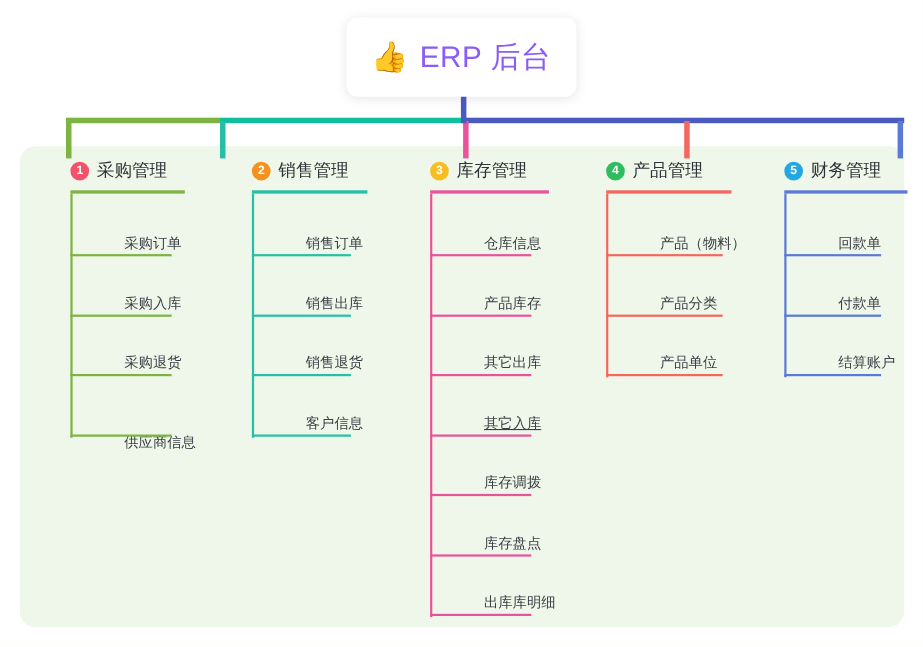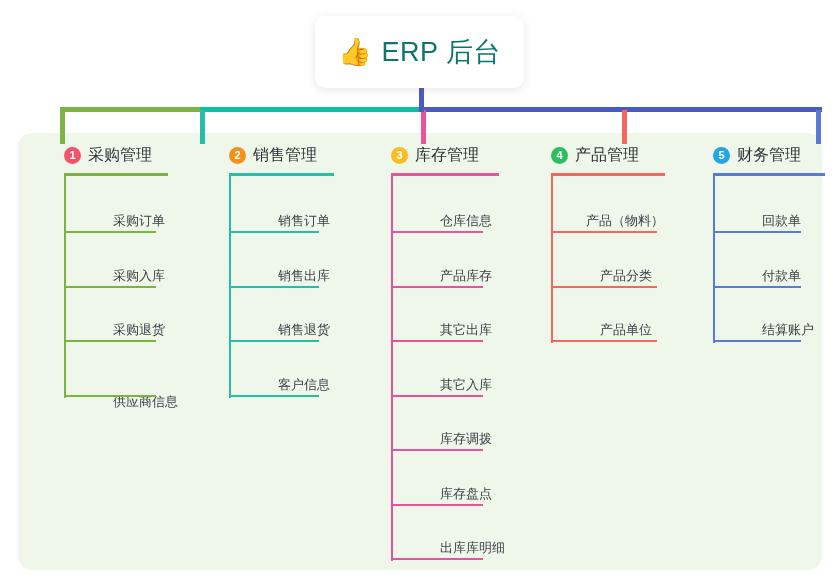--- a/index.html
+++ b/index.html
@@ -28,21 +28,21 @@
     width:209px;height:72px;
     background:#ffffff;
     border-radius:10px;
     box-shadow:0 2px 10px rgba(60,70,90,.13);
     display:flex;align-items:center;justify-content:center;
     gap:10px;
     z-index:5;
   }
   .root-emoji{font-size:27px;line-height:1;}
   .root-title{
-    font-size:27px;color:#0f766e;letter-spacing:.5px;white-space:nowrap;
+    font-size:27px;color:#8b5cf6;letter-spacing:.5px;white-space:nowrap;
   }
 
   
   .conn{position:absolute;z-index:3;}
   .v-root{left:419px;top:86px;width:5px;height:26px;background:#4a5bc0;}
   .hbar{position:absolute;top:107px;height:5px;z-index:2;}
   .drop{position:absolute;top:110px;width:5px;z-index:2;}
 
   
   .col{position:absolute;top:140px;}
@@ -132,37 +132,37 @@
           <span class="col-title">库存管理</span>
         </div>
         <div class="head-rule" style="width: 108px; background: rgb(232, 83, 155);"></div>
         <div class="stem" style="left: 22px; top: 36px; height: 385px; background: rgb(232, 83, 155);"></div>
         <div class="leaf-label" style="left: 34px; top: 72px;">仓库信息</div>
         <div class="leaf-rule" style="left: 22px; top: 91px; width: 92px; background: rgb(232, 83, 155);"></div>
         <div class="leaf-label" style="left: 34px; top: 126.5px;">产品库存</div>
         <div class="leaf-rule" style="left: 22px; top: 145.5px; width: 92px; background: rgb(232, 83, 155);"></div>
         <div class="leaf-label" style="left: 34px; top: 181px;">其它出库</div>
         <div class="leaf-rule" style="left: 22px; top: 200px; width: 92px; background: rgb(232, 83, 155);"></div>
-        <div class="leaf-label" style="left: 34px; top: 235.5px;">其它入库</div>
+        <div class="leaf-label" style="left: 34px; top: 235.5px; text-decoration: underline;">其它入库</div>
         <div class="leaf-rule" style="left: 22px; top: 254.5px; width: 92px; background: rgb(232, 83, 155);"></div>
         <div class="leaf-label" style="left: 34px; top: 290px;">库存调拨</div>
         <div class="leaf-rule" style="left: 22px; top: 309px; width: 92px; background: rgb(232, 83, 155);"></div>
         <div class="leaf-label" style="left: 34px; top: 344.5px;">库存盘点</div>
         <div class="leaf-rule" style="left: 22px; top: 363.5px; width: 92px; background: rgb(232, 83, 155);"></div>
         <div class="leaf-label" style="left: 34px; top: 399px;">出库库明细</div>
         <div class="leaf-rule" style="left: 22px; top: 418px; width: 92px; background: rgb(232, 83, 155);"></div>
       </div>
       <div class="col" style="left: 529px;">
         <div class="col-head">
           <span class="badge" style="background: rgb(46, 189, 94);">4</span>
           <span class="col-title">产品管理</span>
         </div>
         <div class="head-rule" style="width: 114px; background: rgb(244, 103, 95);"></div>
         <div class="stem" style="left: 22px; top: 36px; height: 167px; background: rgb(244, 103, 95);"></div>
-        <div class="leaf-label" style="left: 20px; top: 72px;">产品（物料）</div>
+        <div class="leaf-label" style="left: 34px; top: 72px;">产品（物料）</div>
         <div class="leaf-rule" style="left: 22px; top: 91px; width: 106px; background: rgb(244, 103, 95);"></div>
         <div class="leaf-label" style="left: 34px; top: 126.5px; text-align: center;">产品分类</div>
         <div class="leaf-rule" style="left: 22px; top: 145.5px; width: 106px; background: rgb(244, 103, 95);"></div>
         <div class="leaf-label" style="left: 34px; top: 181px;">产品单位</div>
         <div class="leaf-rule" style="left: 22px; top: 200px; width: 106px; background: rgb(244, 103, 95);"></div>
       </div>
       <div class="col" style="left: 691px;">
         <div class="col-head">
           <span class="badge" style="background: rgb(35, 167, 224);">5</span>
           <span class="col-title">财务管理</span>

